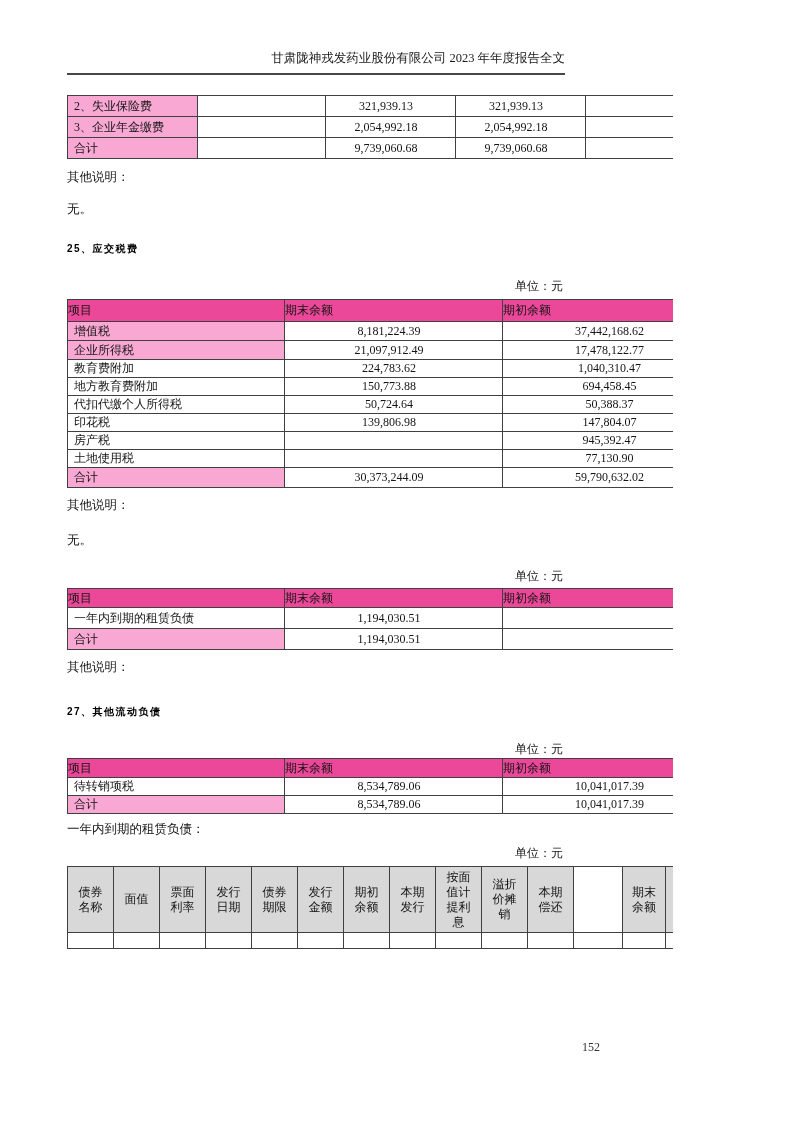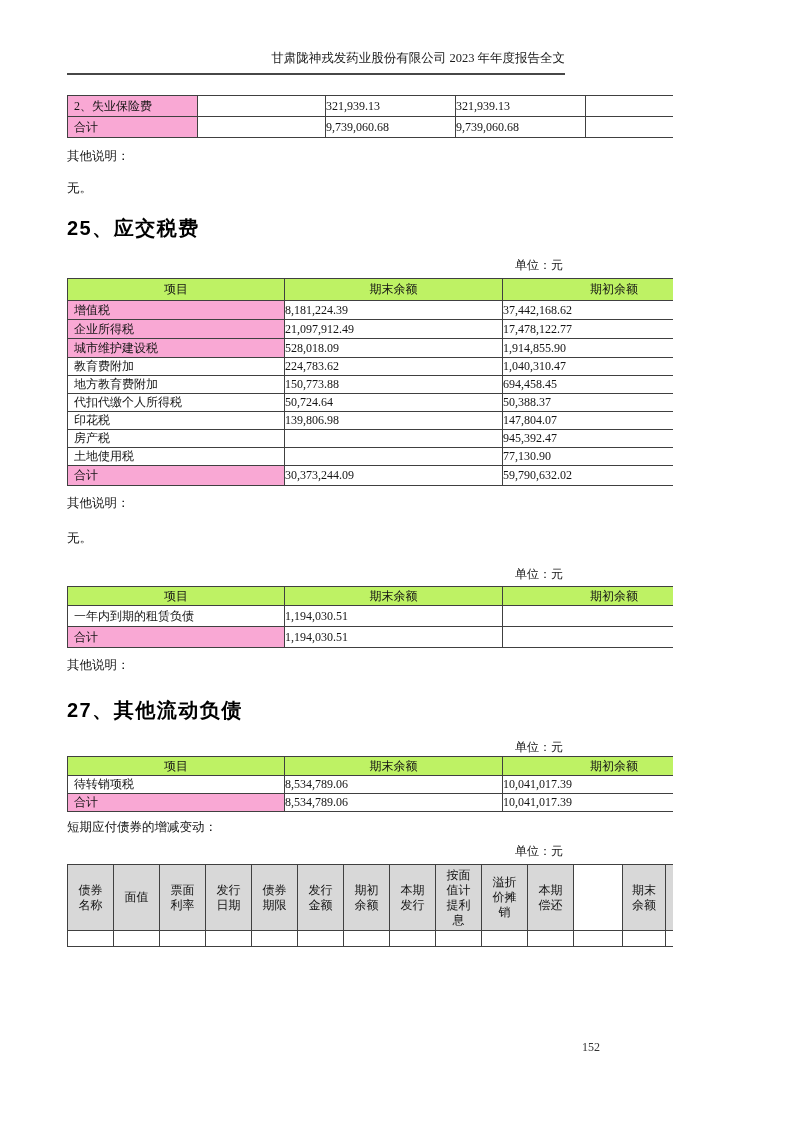--- a/index.html
+++ b/index.html
@@ -19,41 +19,41 @@
   }
   .header-rule { margin-top:7px; border-top:2px solid #474747; height:0; }
 
   table { border-collapse:collapse; table-layout:fixed; width:658px; }
   td, th {
     border:1px solid #404040; font-size:12px; font-weight:normal;
     overflow:hidden; vertical-align:middle; padding:0;
   }
   .gray { background:#f9a8d4; }
   .item { text-align:left; padding-left:6px; }
-  .num  { text-align:left; padding-right:9px; }
-  th.head { background:#bef264; text-align:center; }
+  .num  { text-align:center; padding-right:9px; }
+  th.head { background:#ec4899; text-align:left; }
 
   .t-social td { height:21px; }
 
   .t25 th { height:22px; }
   .t25 tr.r-tall  td { height:19px;margin-top:32px; }
   .t25 tr.r-thin  td { height:16px; }
   .t25 tr.r-total td { height:20px; }
 
   .t26 th { height:19px; }
   .t26 td { height:21px; }
 
   .t27 th { height:19px; }
   .t27 td { height:18px; }
 
   .note { font-size:12.5px; line-height:15px; }
   .none-text { font-size:12.5px; line-height:15px; }
   .section-heading {
     font-family:"Liberation Sans","DejaVu Sans",sans-serif;
-    font-weight:bold; font-size:20px; line-height:18px;
+    font-weight:bold; font-size:10px; line-height:18px;
     letter-spacing:1.5px; color:#000;
   }
   .unit { text-align:right; font-size:12px; line-height:14px; padding-right:2px; }
 
   .m-t-social { margin-top:20px; }
   .m-note1 { margin-top:11px; }
   .m-none1 { margin-top:17px; }
   .m-h25   { margin-top:23px; }
   .m-unit1 { margin-top:21px; }
   .m-t25   { margin-top:6px; }
@@ -101,20 +101,27 @@
       </colgroup>
     <tbody>
         <tr>
       <td class="gray item">2、失业保险费</td>
       <td></td>
       <td class="num">321,939.13</td>
       <td class="num">321,939.13</td>
       <td></td>
     </tr>
     <tr>
+      <td class="gray item">3、企业年金缴费</td>
+      <td></td>
+      <td class="num">2,054,992.18</td>
+      <td class="num">2,054,992.18</td>
+      <td></td>
+    </tr>
+    <tr>
       <td class="gray item">合计</td>
       <td></td>
       <td class="num">9,739,060.68</td>
       <td class="num">9,739,060.68</td>
       <td></td>
     </tr>
   </tbody>
     </table>
 
   <div class="note m-note1">其他说明：</div>
@@ -138,25 +145,20 @@
     <tr class="r-tall">
       <td class="gray item">增值税</td>
       <td class="num">8,181,224.39</td>
       <td class="num">37,442,168.62</td>
     </tr>
     <tr class="r-tall">
       <td class="gray item">企业所得税</td>
       <td class="num">21,097,912.49</td>
       <td class="num">17,478,122.77</td>
     </tr>
-    <tr class="r-tall">
-      <td class="gray item">城市维护建设税</td>
-      <td class="num">528,018.09</td>
-      <td class="num">1,914,855.90</td>
-    </tr>
     <tr class="r-thin">
       <td class="item">教育费附加</td>
       <td class="num">224,783.62</td>
       <td class="num">1,040,310.47</td>
     </tr>
     <tr class="r-thin">
       <td class="item">地方教育费附加</td>
       <td class="num">150,773.88</td>
       <td class="num">694,458.45</td>
     </tr>
@@ -241,21 +243,21 @@
       <td class="num">10,041,017.39</td>
     </tr>
     <tr>
       <td class="gray item">合计</td>
       <td class="num">8,534,789.06</td>
       <td class="num">10,041,017.39</td>
     </tr>
   </tbody>
     </table>
 
-  <div class="note m-bnote">短期应付债券的增减变动：</div>
+  <div class="note m-bnote">一年内到期的租赁负债：</div>
   <div class="unit m-unit4">单位：元</div>
 
   <table class="t-bond m-bond">
     <colgroup>
       <col style="width:46px">
         <col style="width:46px">
         <col style="width:46px">
         <col style="width:46px">
       <col style="width:46px">
         <col style="width:46px">

